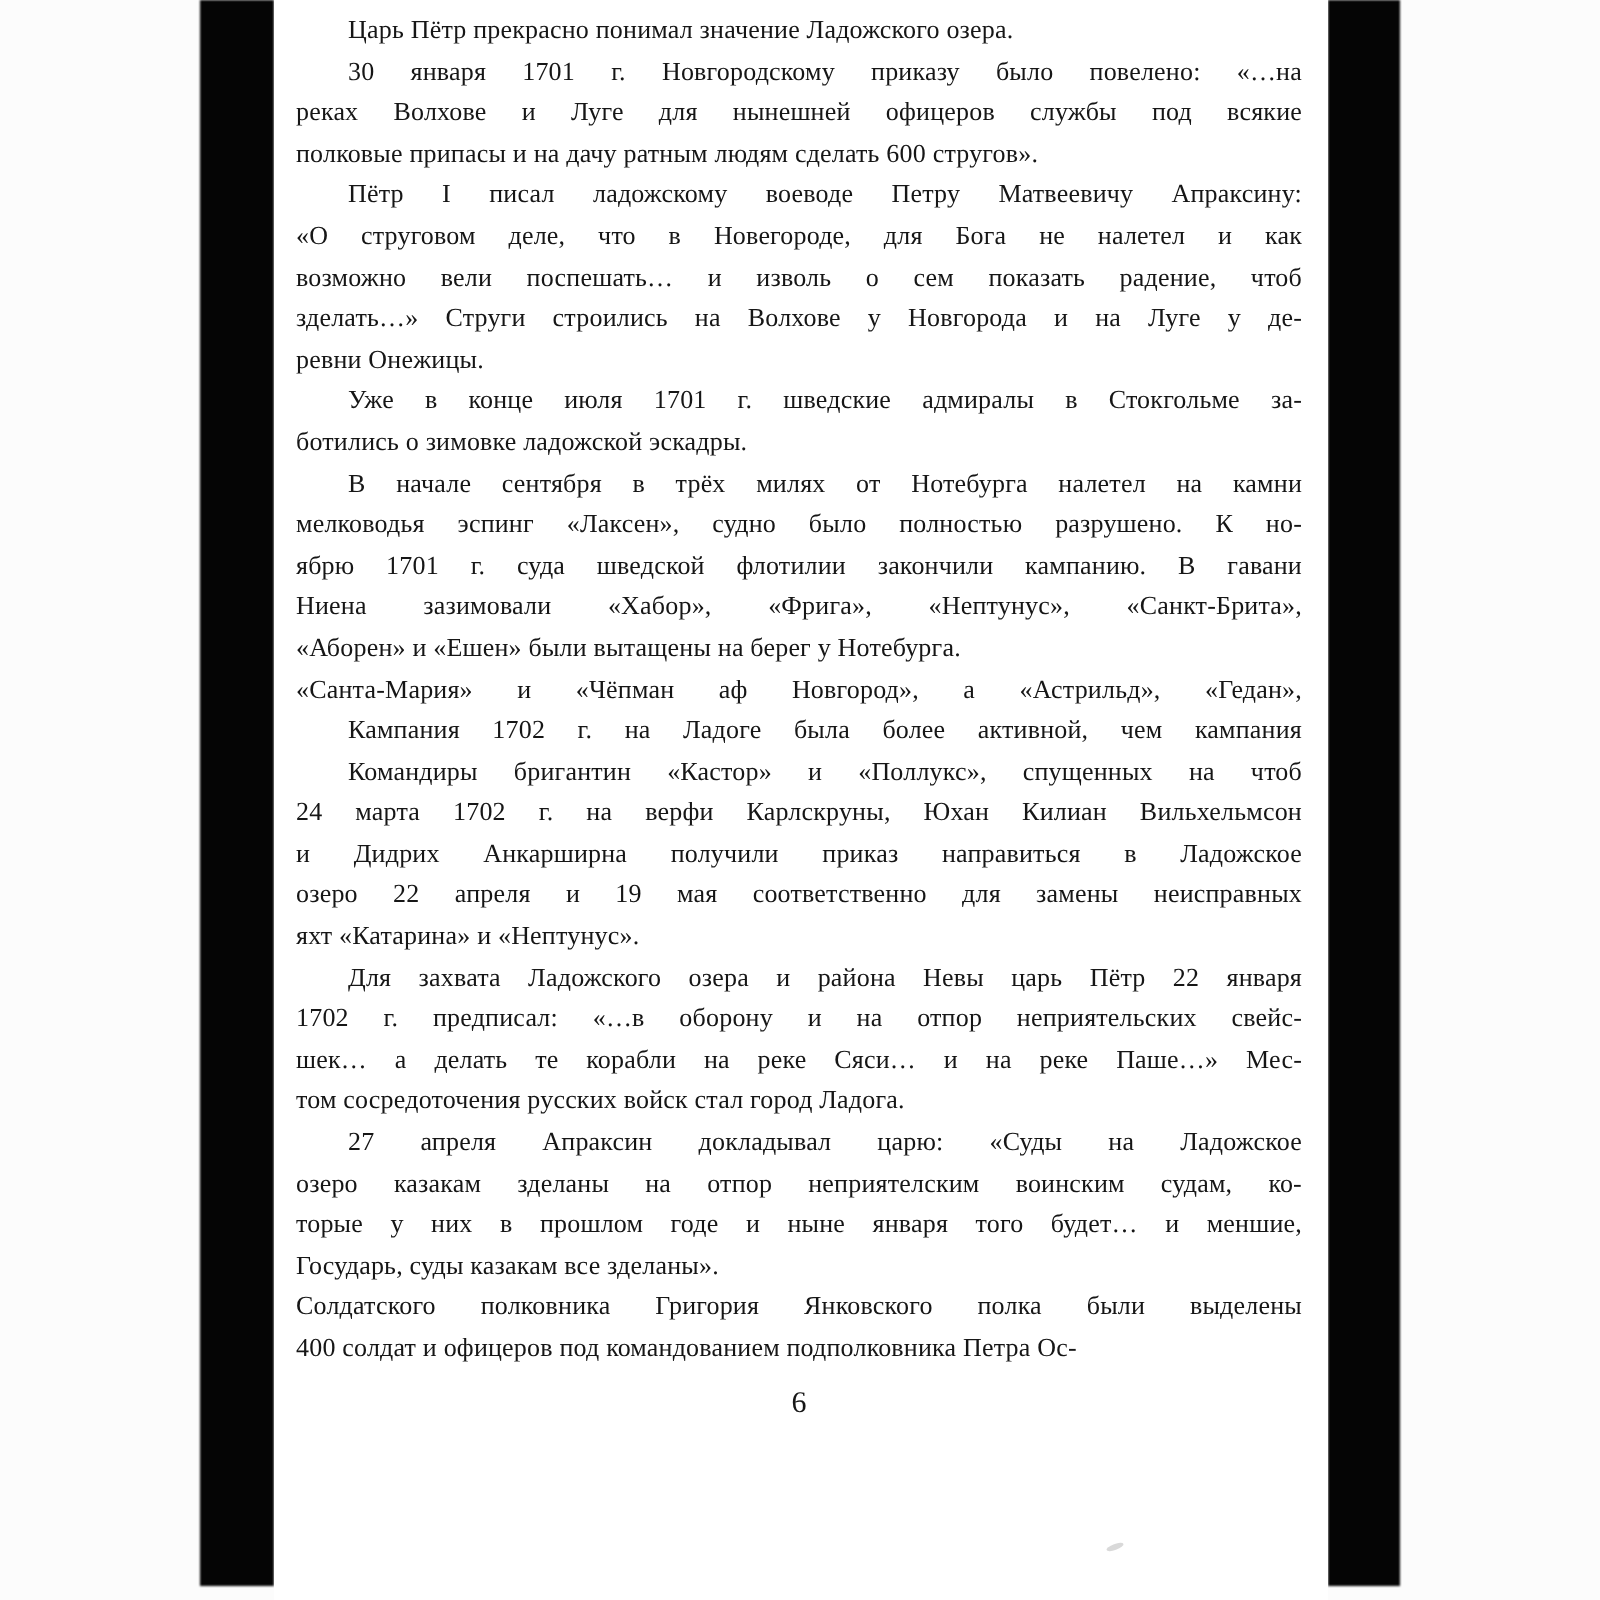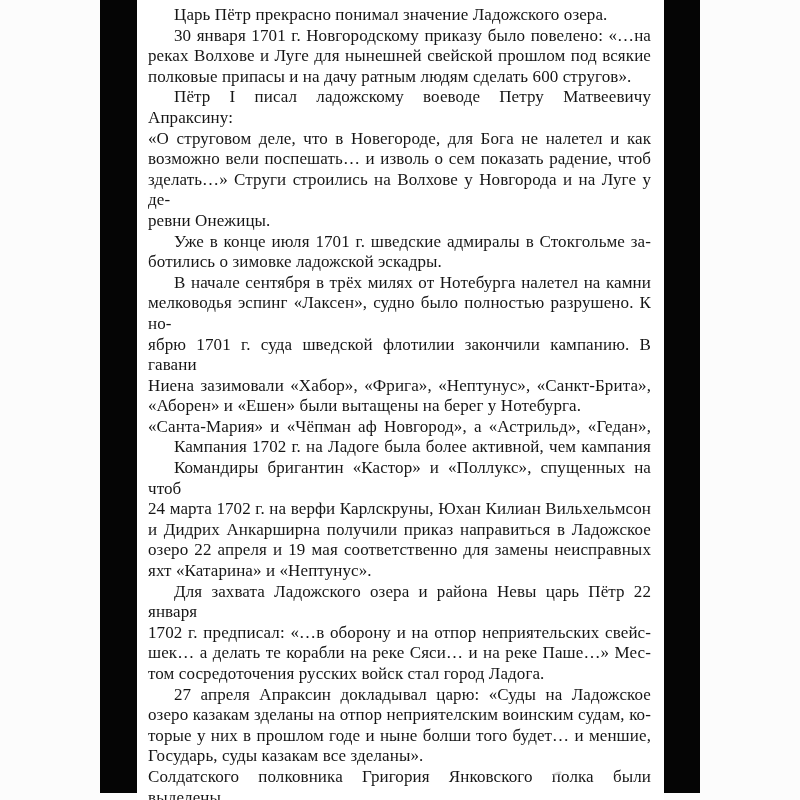--- a/index.html
+++ b/index.html
@@ -32,21 +32,21 @@
     background: var(--page-bg, #ffffff);
   }
   .textblock {
     position: absolute;
     left: 11px;
     top: 5px;
     width: 503px;
     color: var(--text-color, #161616);
   }
   .line {
-    font-size: 17px;
+    font-size: 13px;
     line-height: 20.6px;
     text-align: justify;
     text-align-last: left;
     white-space: normal;
     letter-spacing: 0.1px;
   }
   .line.just {
     text-align-last: justify;
   }
   .line.indent {
@@ -75,21 +75,21 @@
 
 <div class="photo" style="--outer-bg: #fcfcfc; --page-bg: #ffffff; --edge-strip: #050505; --text-color: #161616;">
   <div class="edge-strip left"></div>
   <div class="edge-strip right"></div>
 
   <div class="page">
     <div class="textblock">
 
       <div class="line indent">Царь Пётр прекрасно понимал значение Ладожского озера.</div>
         <div class="line indent just">30 января 1701 г. Новгородскому приказу было повелено: «…на</div>
-        <div class="line just">реках Волхове и Луге для нынешней свейской прошлом под всякие</div>
+        <div class="line just">реках Волхове и Луге для нынешней офицеров службы под всякие</div>
         <div class="line">полковые припасы и на дачу ратным людям сделать 600 стругов».</div>
         <div class="line indent just">Пётр I писал ладожскому воеводе Петру Матвеевичу Апраксину:</div>
         <div class="line just">«О струговом деле, что в Новегороде, для Бога не налетел и как</div>
         <div class="line just">возможно вели поспешать… и изволь о сем показать радение, чтоб</div>
         <div class="line just">зделать…» Струги строились на Волхове у Новгорода и на Луге у де-</div>
         <div class="line">ревни Онежицы.</div>
         <div class="line indent just">Уже в конце июля 1701 г. шведские адмиралы в Стокгольме за-</div>
         <div class="line">ботились о зимовке ладожской эскадры.</div>
         <div class="line indent just">В начале сентября в трёх милях от Нотебурга налетел на камни</div>
         <div class="line just">мелководья эспинг «Лаксен», судно было полностью разрушено. К но-</div>
@@ -102,21 +102,21 @@
         <div class="line just">24 марта 1702 г. на верфи Карлскруны, Юхан Килиан Вильхельмсон</div>
         <div class="line just">и Дидрих Анкарширна получили приказ направиться в Ладожское</div>
         <div class="line just">озеро 22 апреля и 19 мая соответственно для замены неисправных</div>
         <div class="line">яхт «Катарина» и «Нептунус».</div>
         <div class="line indent just">Для захвата Ладожского озера и района Невы царь Пётр 22 января</div>
         <div class="line just">1702 г. предписал: «…в оборону и на отпор неприятельских свейс-</div>
         <div class="line just">шек… а делать те корабли на реке Сяси… и на реке Паше…» Мес-</div>
         <div class="line">том сосредоточения русских войск стал город Ладога.</div>
         <div class="line indent just">27 апреля Апраксин докладывал царю: «Суды на Ладожское</div>
         <div class="line just">озеро казакам зделаны на отпор неприятелским воинским судам, ко-</div>
-        <div class="line just">торые у них в прошлом годе и ныне болши того будет… и меншие,</div>
+        <div class="line just">торые у них в прошлом годе и ныне января того будет… и меншие,</div>
         <div class="line">Государь, суды казакам все зделаны».</div>
         <div class="line just">Солдатского полковника Григория Янковского полка были выделены</div>
         <div class="line">400 солдат и офицеров под командованием подполковника Петра Ос-</div>
         <div class="page-number">6</div>
     </div>
   </div>
 
   <div class="scan-artifact"></div>
 </div>
 

